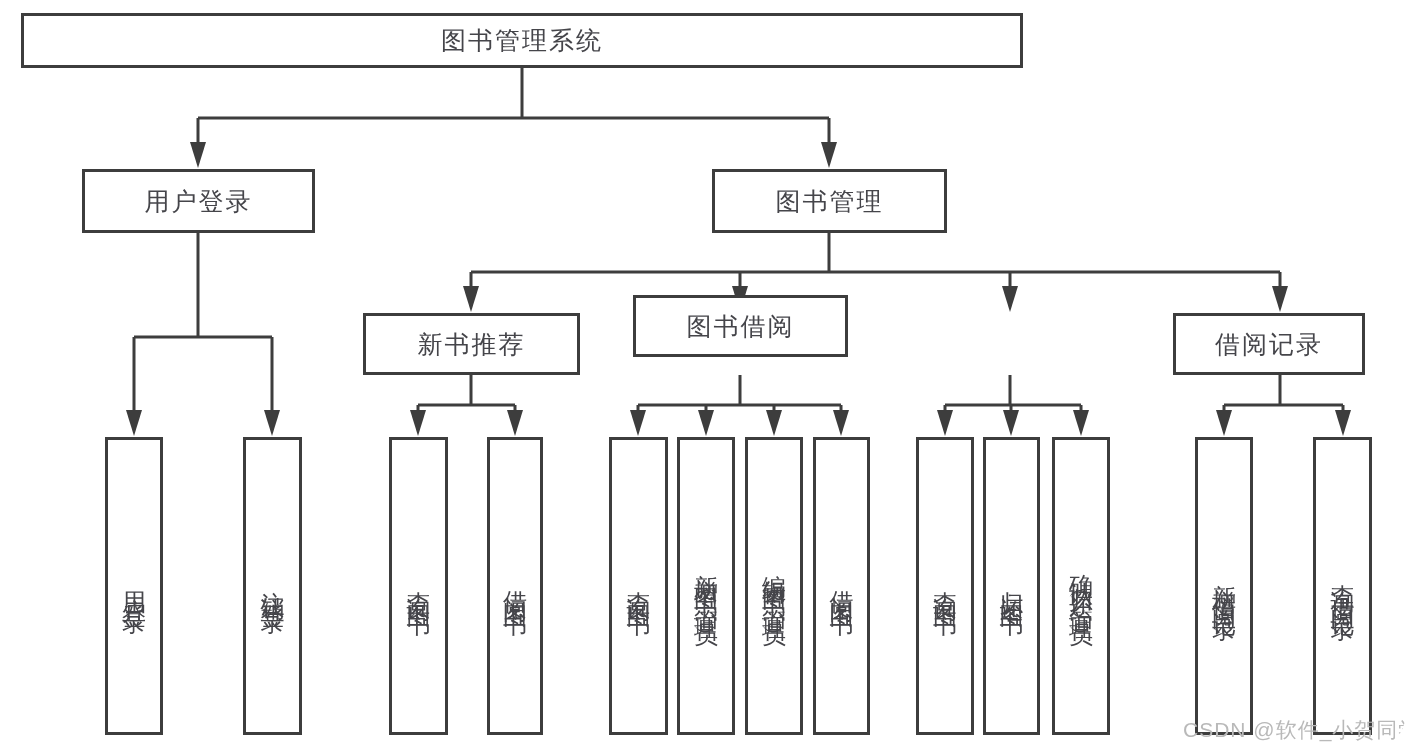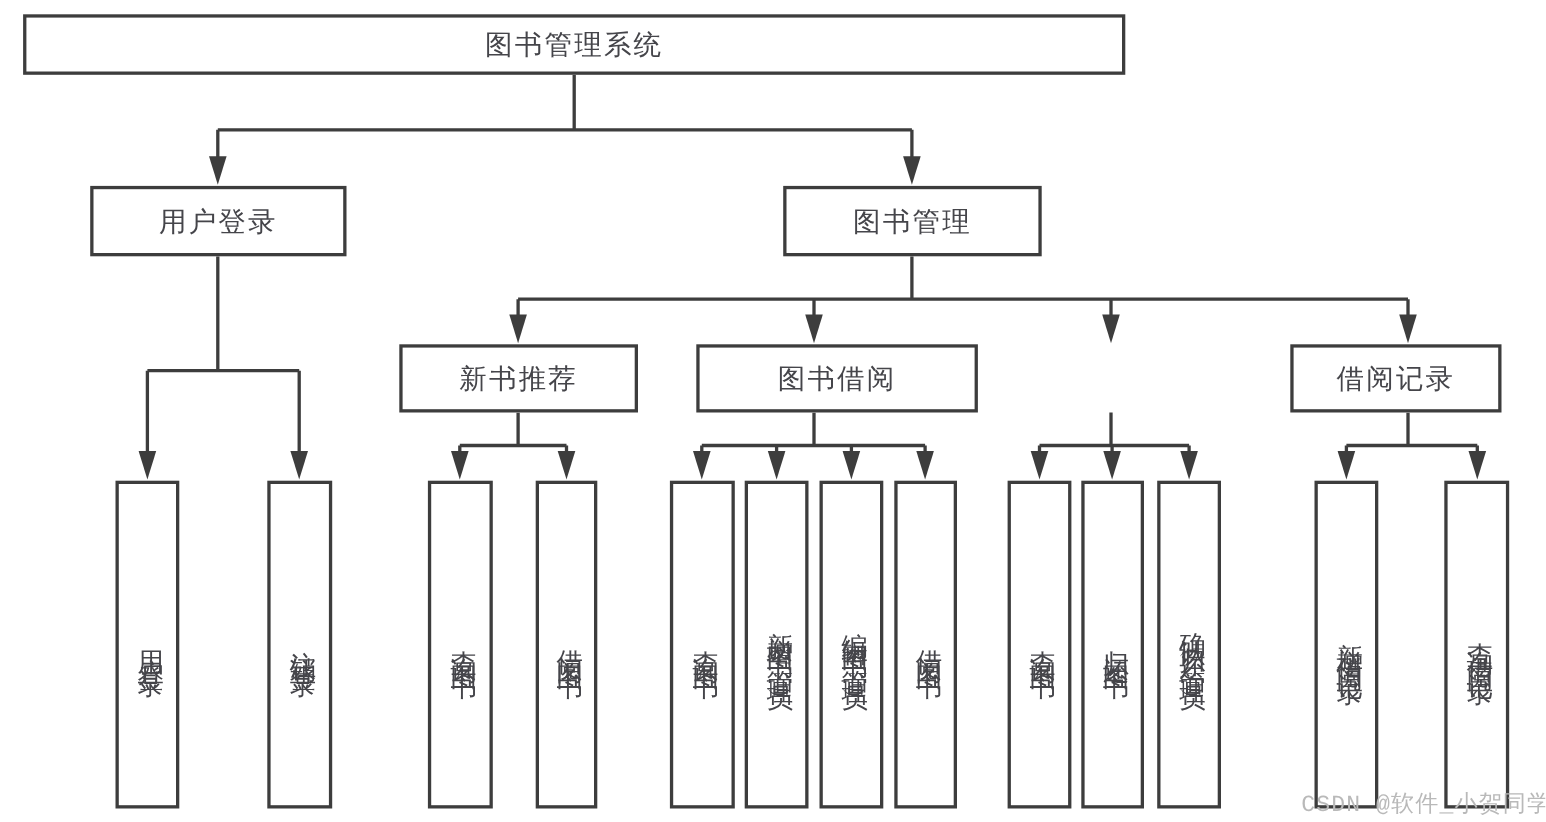--- a/index.html
+++ b/index.html
@@ -1,21 +1,22 @@
 <!DOCTYPE html>
 <html><head>
 <meta charset="utf-8">
 <style>
   html,body{margin:0;padding:0;background:#ffffff;}
   .stage{
     position:relative;
     width:1405px;height:747px;
     background:#ffffff;
-    font-family:Liberation Mono, monospace;
+    font-family:Liberation Sans, sans-serif;
     overflow:hidden;
+    border-radius:30px;
   }
   .connectors{position:absolute;left:0;top:0;width:1405px;height:747px;}
   .connectors path{stroke:#3d3d3d;stroke-width:3;fill:none;}
   .connectors polygon{fill:#3d3d3d;stroke:none;}
   .hbox{
     position:absolute;box-sizing:border-box;
     border:3px solid #3d3d3d;background:#ffffff;
     display:flex;align-items:center;justify-content:center;
     font-size:25px;letter-spacing:2px;color:#45454a;
     white-space:nowrap;
@@ -90,21 +91,21 @@
       <polygon points="1335,410 1351,410 1343,436"></polygon>
     </g>
   </svg>
 
   <div class="hbox" style="left:21px;top:13px;width:1002px;height:55px">图书管理系统</div>
 
   <div class="hbox" style="left:82px;top:169px;width:233px;height:64px">用户登录</div>
   <div class="hbox" style="left:712px;top:169px;width:235px;height:64px">图书管理</div>
 
   <div class="hbox" style="left:363px;top:313px;width:217px;height:62px">新书推荐</div>
-  <div class="hbox" style="left:633px;top:313px;width:256px;height:62px">图书借阅</div>
+  <div class="hbox" style="left:633px;top:295px;width:215px;height:62px">图书借阅</div>
   <div class="hbox" style="left:1173px;top:313px;width:192px;height:62px">借阅记录</div>
 
   <div class="vbox" style="left:105px;top:437px;width:58px;height:298px">
     <span class="vtext">用户登录</span>
   </div>
   <div class="vbox" style="left:243px;top:437px;width:59px;height:298px">
     <span class="vtext">注销登录</span>
   </div>
 
   <div class="vbox" style="left:389px;top:437px;width:59px;height:298px">

